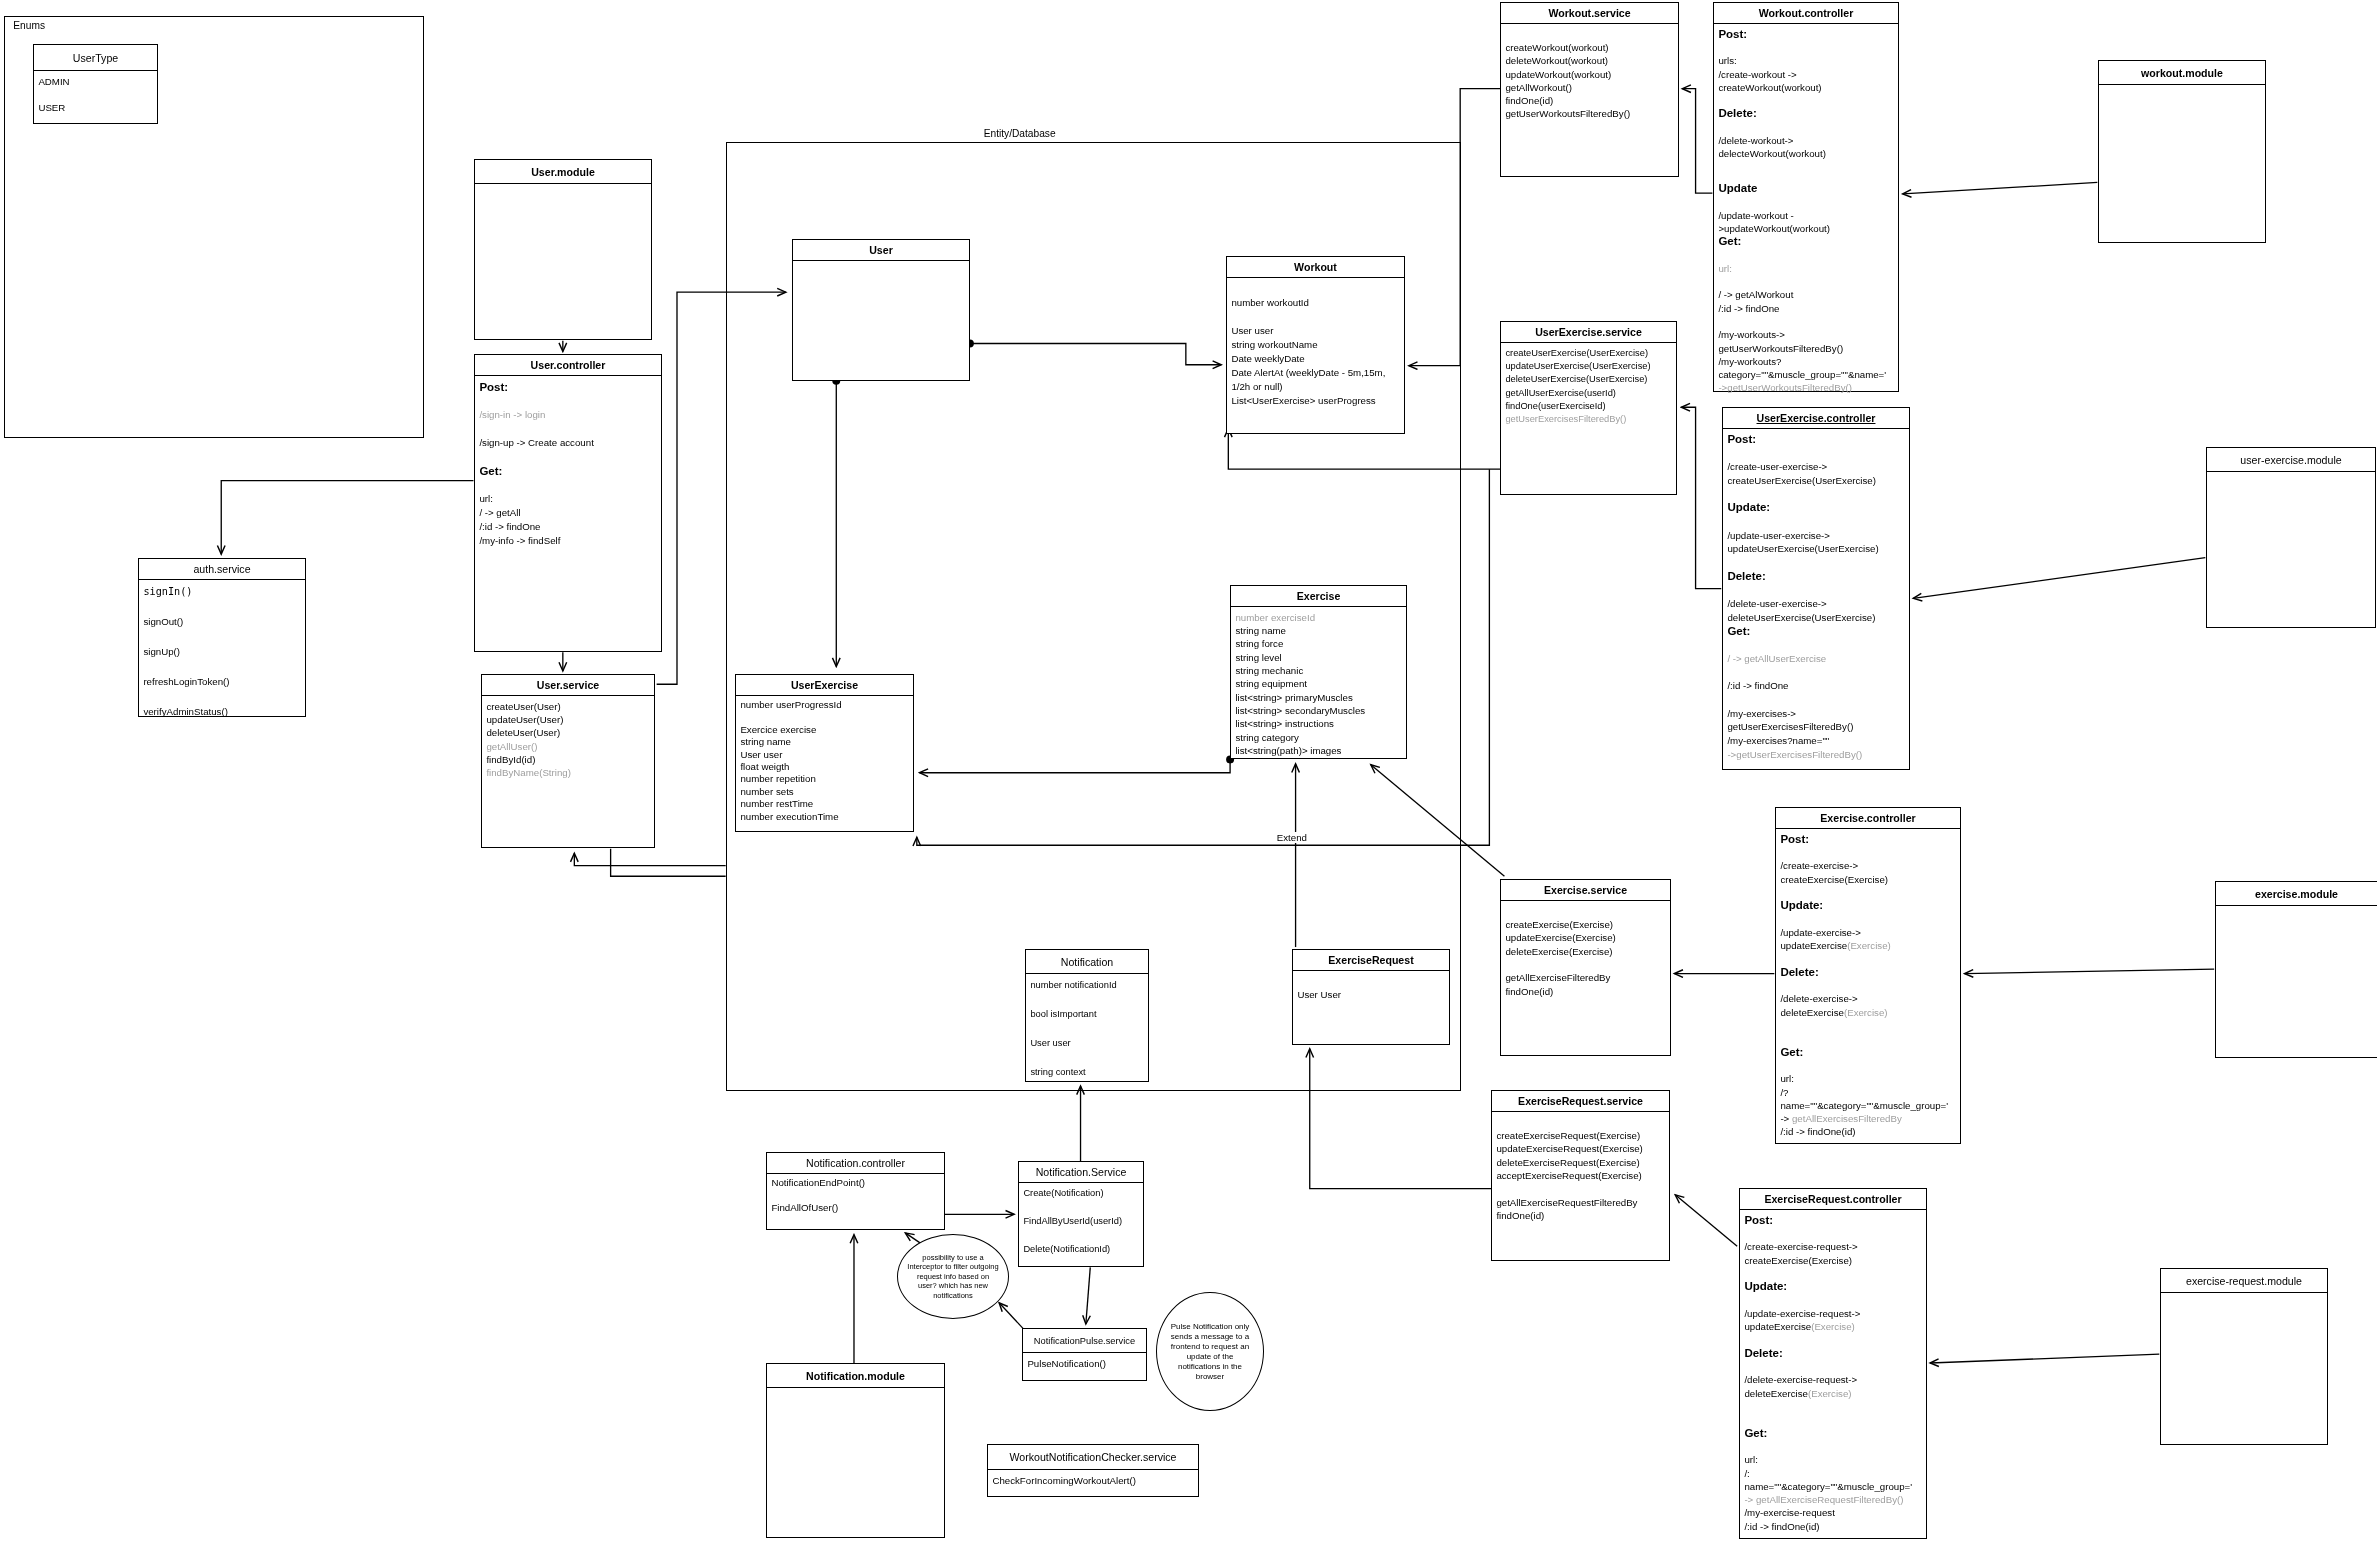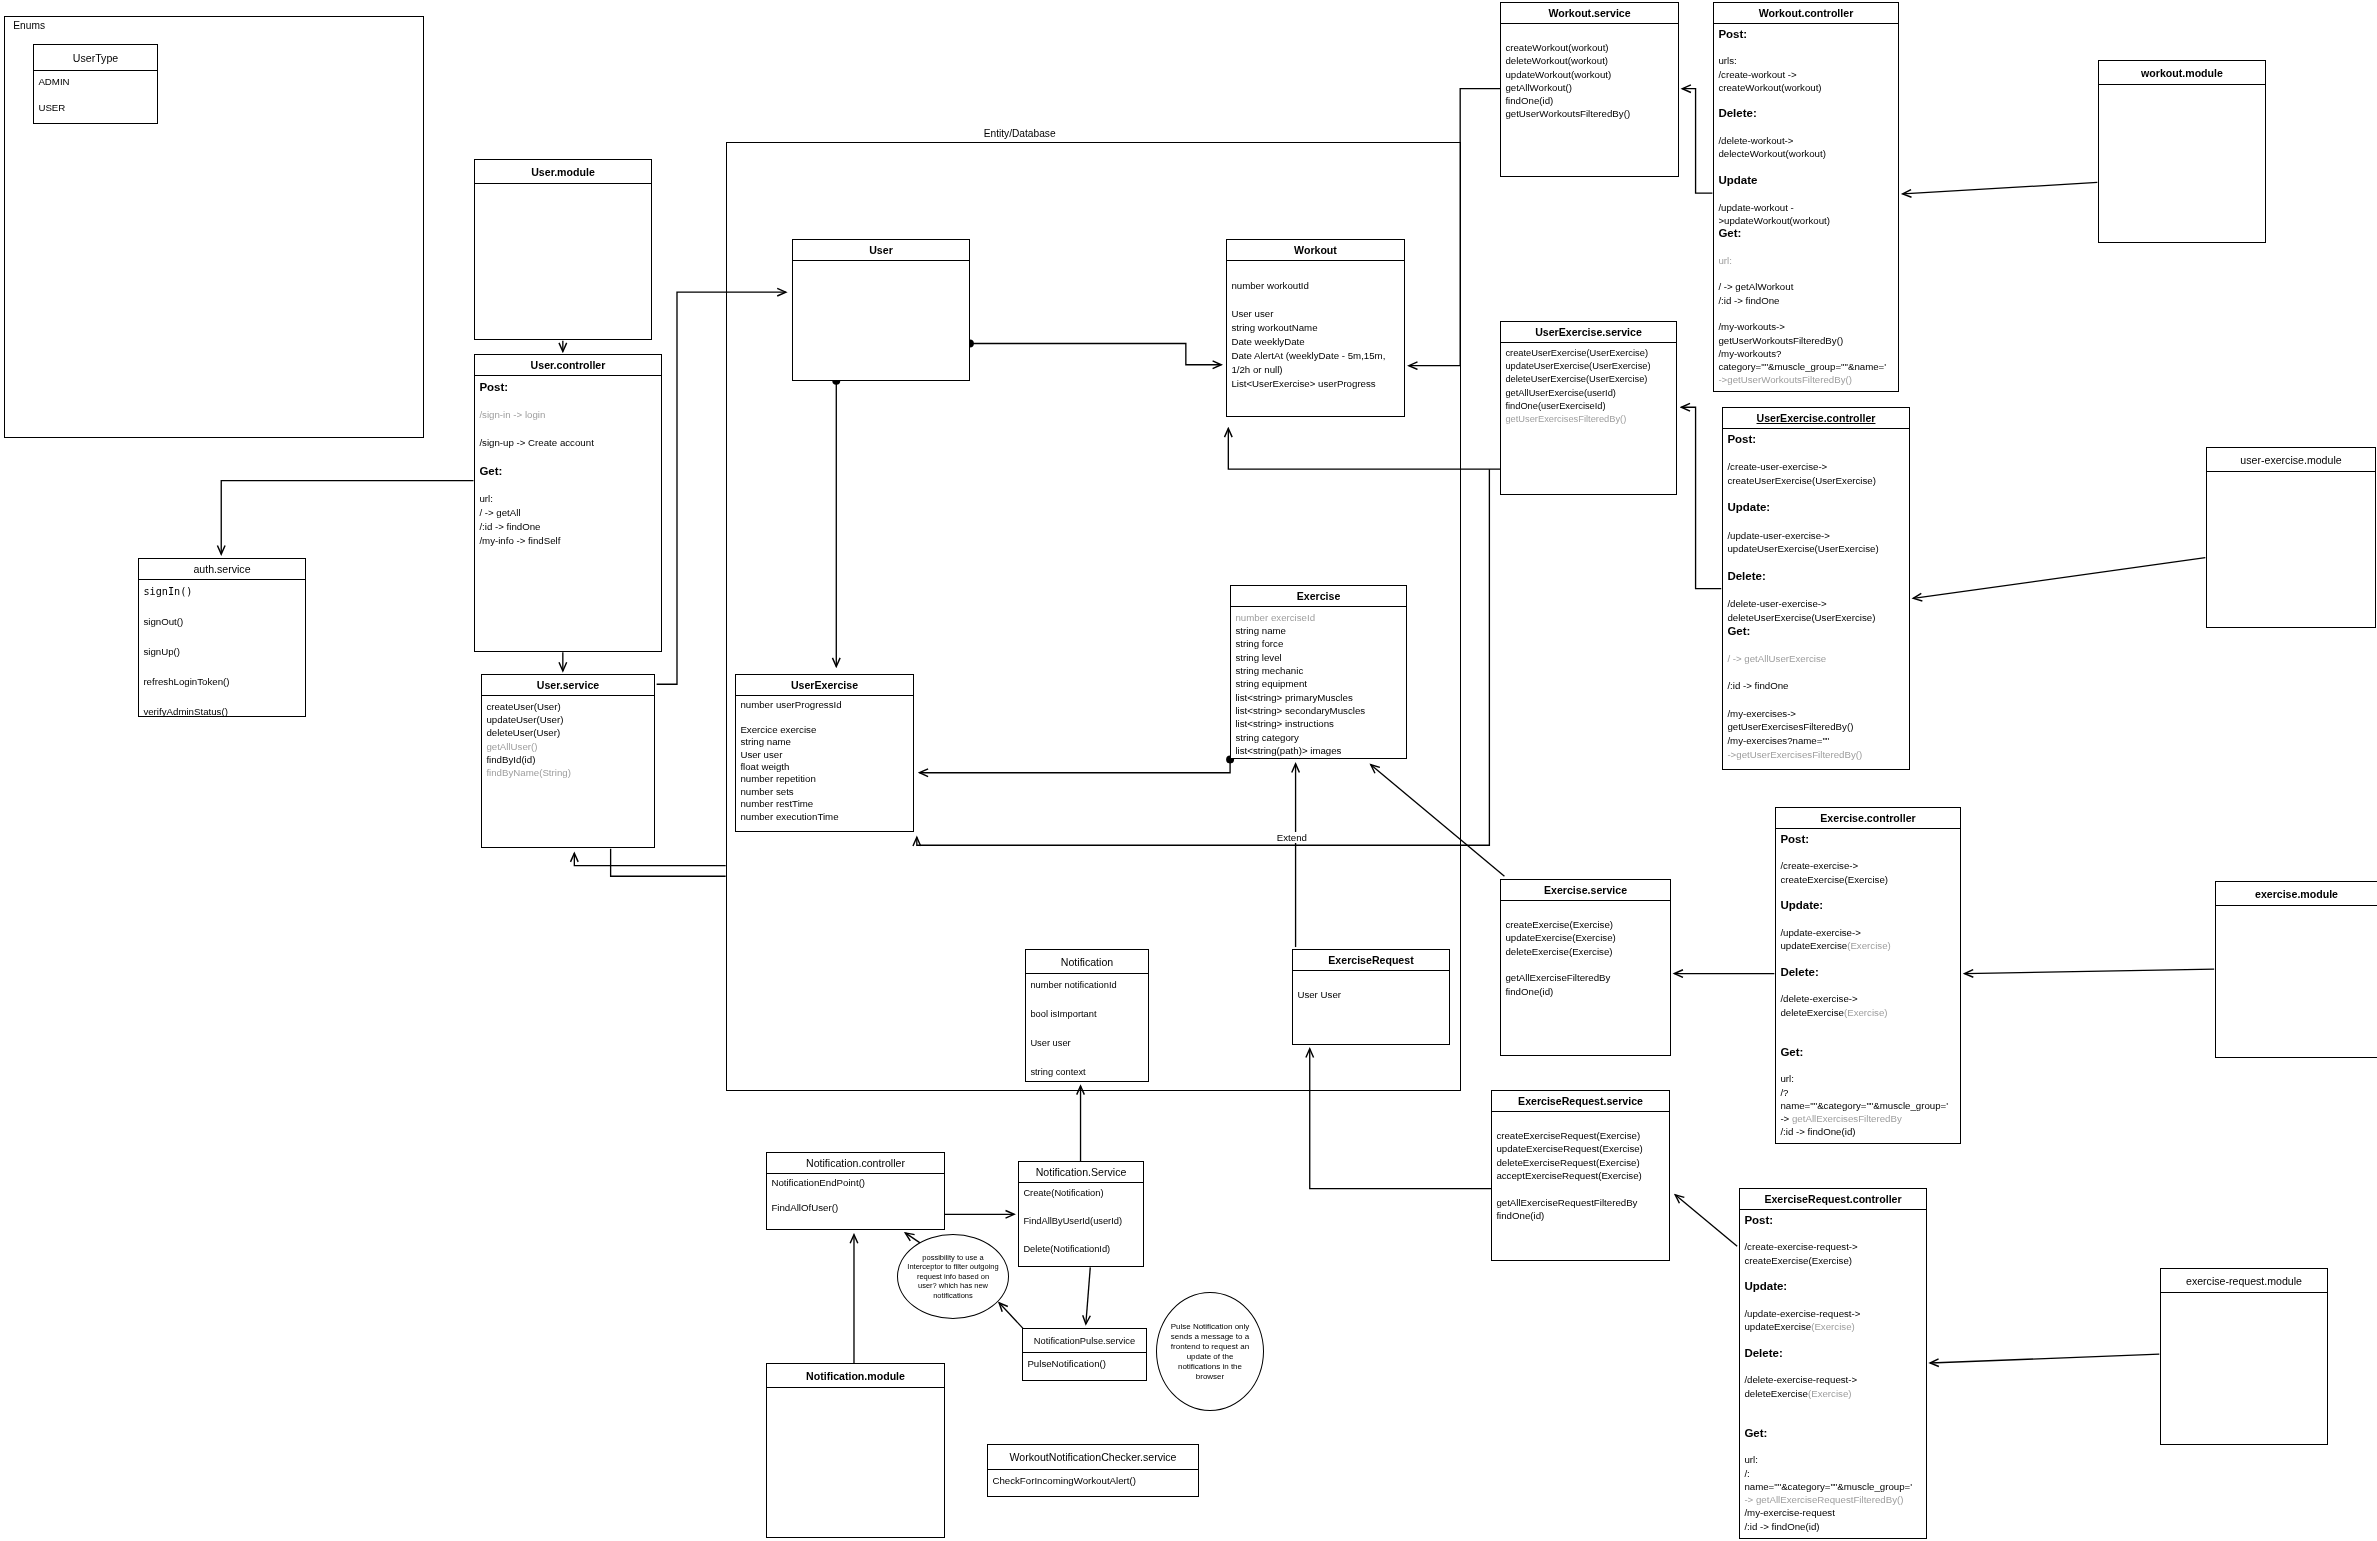--- a/index.html
+++ b/index.html
@@ -130,21 +130,21 @@
           <div class="row" style="height: 13.3px; line-height: 13.3px;"><span>updateUser(User)</span></div>
           <div class="row" style="height: 13.3px; line-height: 13.3px;"><span>deleteUser(User)</span></div>
           <div class="row" style="height: 13.3px; line-height: 13.3px;"><span class="gray">getAllUser()</span></div>
           <div class="row" style="height: 13.3px; line-height: 13.3px;"><span>findById(id)</span></div>
           <div class="row" style="height: 13.3px; line-height: 13.3px;"><span class="gray">findByName(String)</span></div>
         </div>
       </div>
       <div class="box" style="left: 792px; top: 239px; width: 178px; height: 142px;">
         <div class="box-title tb" style="height: 20.4px;">User</div>
       </div>
-      <div class="box" style="left: 1226px; top: 239px; width: 179px; height: 178px;">
+      <div class="box" style="left: 1226px; top: 256px; width: 179px; height: 178px;">
         <div class="box-title tb" style="height: 20.4px;">Workout</div>
         <div class="box-body">
           <div class="row" style="height: 14px; line-height: 14px;"><span>&nbsp;</span></div>
           <div class="row" style="height: 14px; line-height: 14px;"><span>number workoutId</span></div>
           <div class="row" style="height: 14px; line-height: 14px;"><span>&nbsp;</span></div>
           <div class="row" style="height: 14px; line-height: 14px;"><span>User user</span></div>
           <div class="row" style="height: 14px; line-height: 14px;"><span>string workoutName</span></div>
           <div class="row" style="height: 14px; line-height: 14px;"><span>Date weeklyDate</span></div>
           <div class="row" style="height: 14px; line-height: 14px;"><span>Date AlertAt (weeklyDate - 5m,15m,</span></div>
           <div class="row" style="height: 14px; line-height: 14px;"><span>1/2h or null)</span></div>
@@ -220,21 +220,21 @@
           <div class="row" style="height: 13.3px; line-height: 13.3px;"><span>&nbsp;</span></div>
           <div class="row" style="height: 13.3px; line-height: 13.3px;"><span>urls:</span></div>
           <div class="row" style="height: 13.3px; line-height: 13.3px;"><span>/create-workout -&gt;</span></div>
           <div class="row" style="height: 13.3px; line-height: 13.3px;"><span>createWorkout(workout)</span></div>
           <div class="row" style="height: 13.3px; line-height: 13.3px;"><span>&nbsp;</span></div>
           <div class="row bold-row" style="height: 13.3px; line-height: 13.3px;"><span>Delete:</span></div>
           <div class="row" style="height: 13.3px; line-height: 13.3px;"><span>&nbsp;</span></div>
           <div class="row" style="height: 13.3px; line-height: 13.3px;"><span>/delete-workout-&gt;</span></div>
           <div class="row" style="height: 13.3px; line-height: 13.3px;"><span>delecteWorkout(workout)</span></div>
           <div class="row" style="height: 13.3px; line-height: 13.3px;"><span>&nbsp;</span></div>
-          <div class="row bold-row" style="height: 13.3px; line-height: 13.3px;"><span>Update</span></div>
+          <div class="row bold-row" style="height: 13.3px; line-height: 13.3px; margin-top: 8px;"><span>Update</span></div>
           <div class="row" style="height: 13.3px; line-height: 13.3px;"><span>&nbsp;</span></div>
           <div class="row" style="height: 13.3px; line-height: 13.3px;"><span>/update-workout -</span></div>
           <div class="row" style="height: 13.3px; line-height: 13.3px;"><span>&gt;updateWorkout(workout)</span></div>
           <div class="row bold-row" style="height: 13.3px; line-height: 13.3px;"><span>Get:</span></div>
           <div class="row" style="height: 13.3px; line-height: 13.3px;"><span>&nbsp;</span></div>
           <div class="row" style="height: 13.3px; line-height: 13.3px;"><span class="gray">url:</span></div>
           <div class="row" style="height: 13.3px; line-height: 13.3px;"><span>&nbsp;</span></div>
           <div class="row" style="height: 13.3px; line-height: 13.3px;"><span>/ -&gt; getAlWorkout</span></div>
           <div class="row" style="height: 13.3px; line-height: 13.3px;"><span>/:id -&gt; findOne</span></div>
           <div class="row" style="height: 13.3px; line-height: 13.3px;"><span>&nbsp;</span></div>

